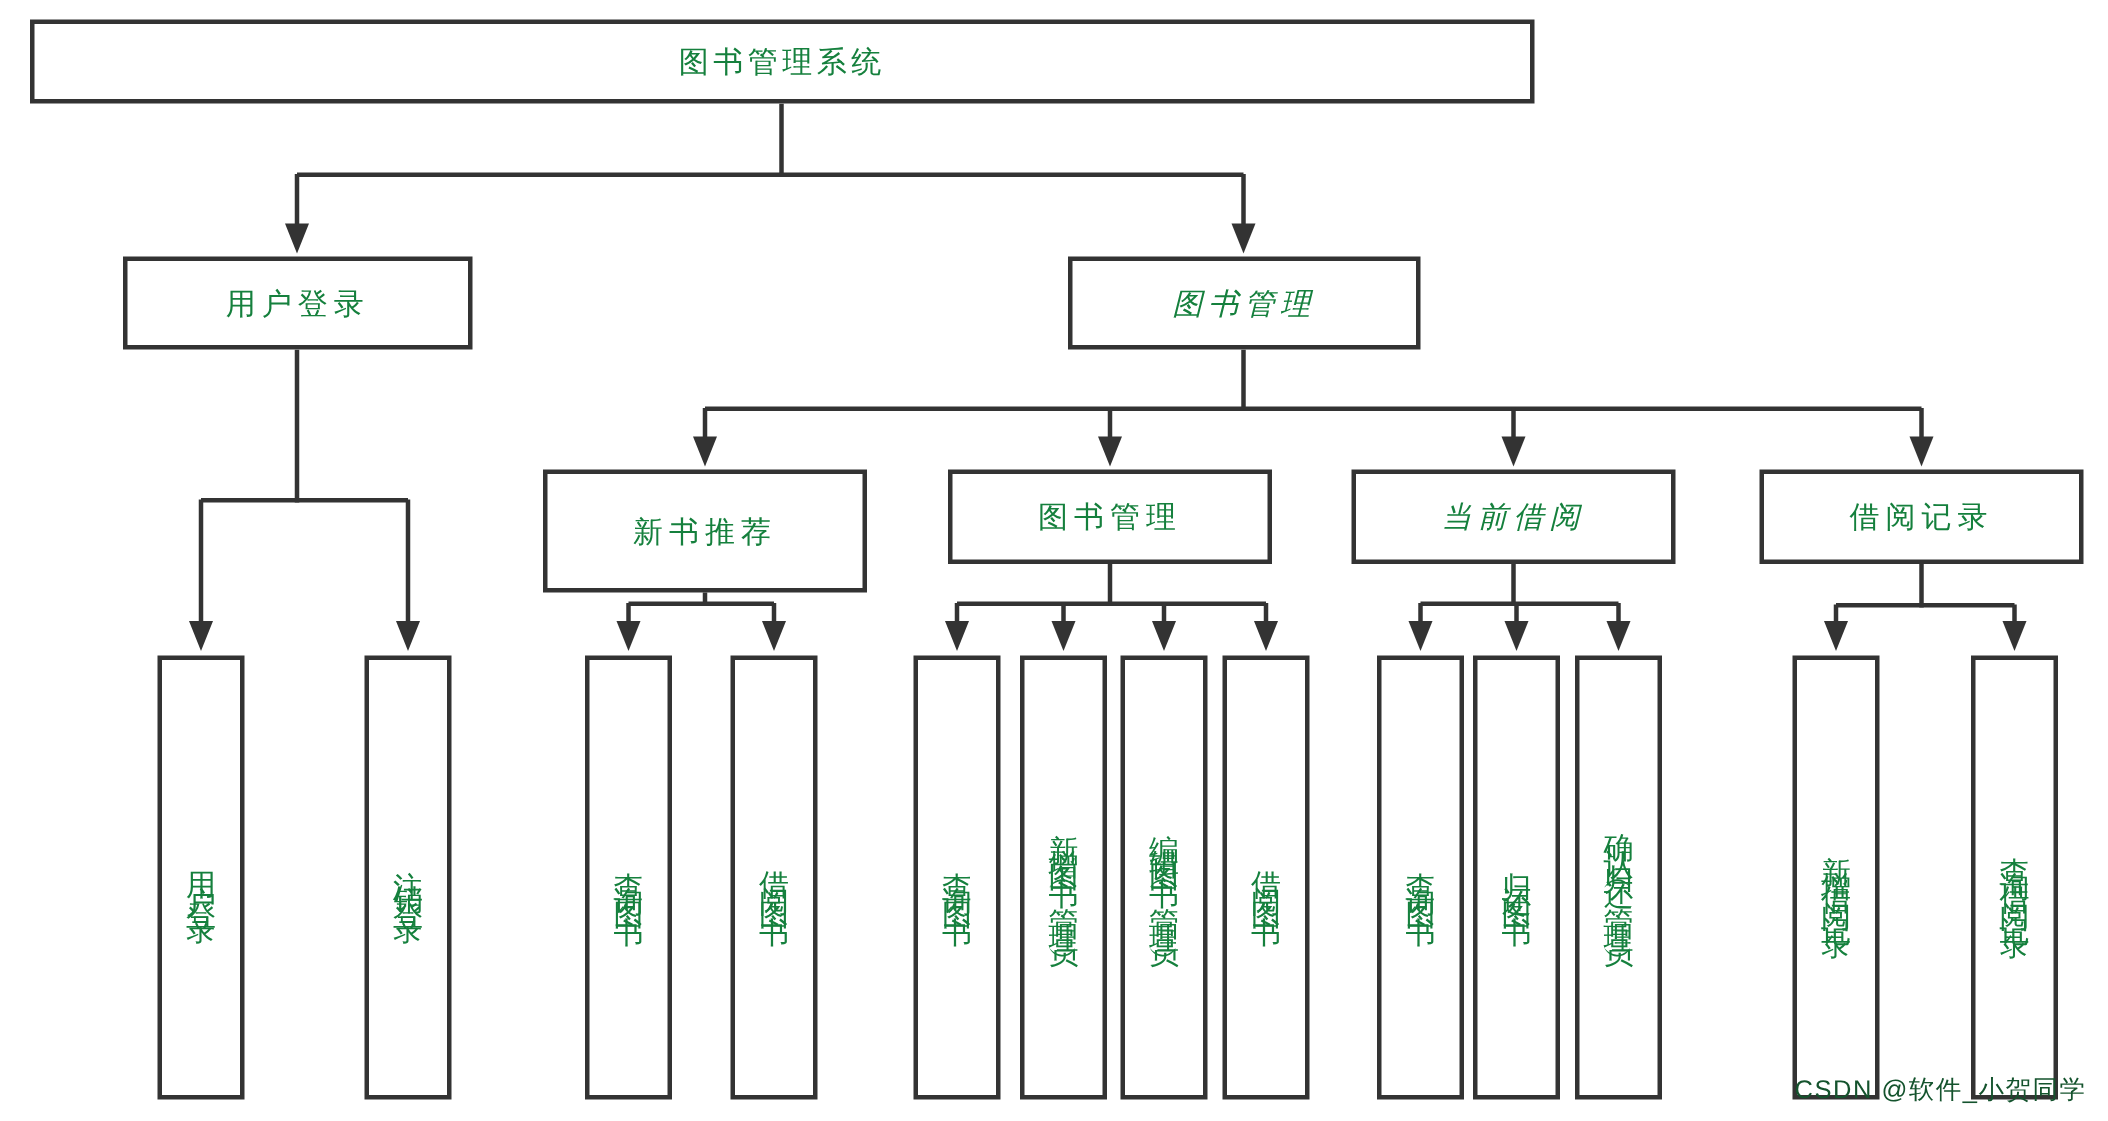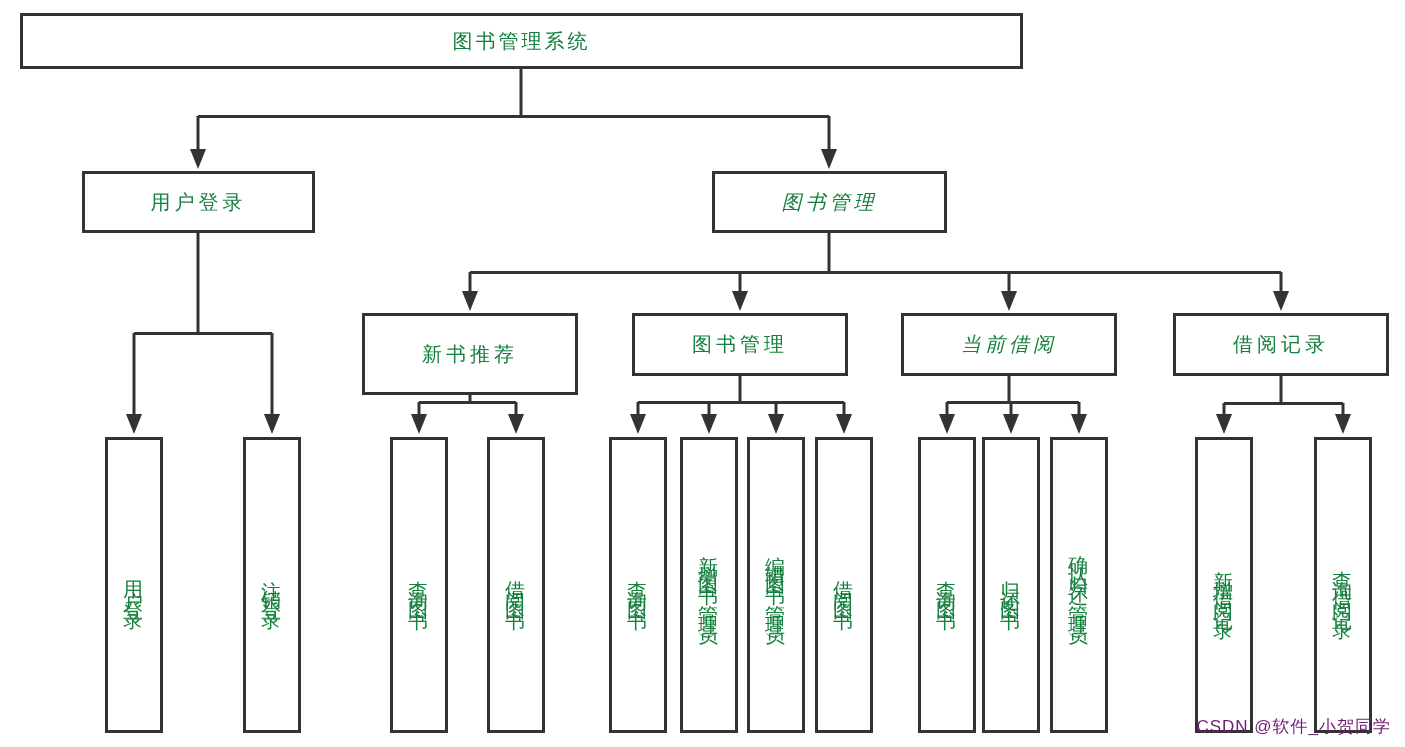--- a/index.html
+++ b/index.html
@@ -44,21 +44,21 @@
   .leaf {
     writing-mode: vertical-rl;
     text-orientation: mixed;
     font-size: 20px;
     letter-spacing: 0.5em;
   }
   .watermark {
     position: absolute;
     right: 14px;
     top: 715px;
-    color: #701a75;
+    color: #14532d;
     font-size: 17px;
     letter-spacing: 1px;
   }
 </style>
 </head>
 <body>
 
 <div id="canvas">
 
   <svg id="wires" viewBox="0 0 1405 747" xmlns="http://www.w3.org/2000/svg">

